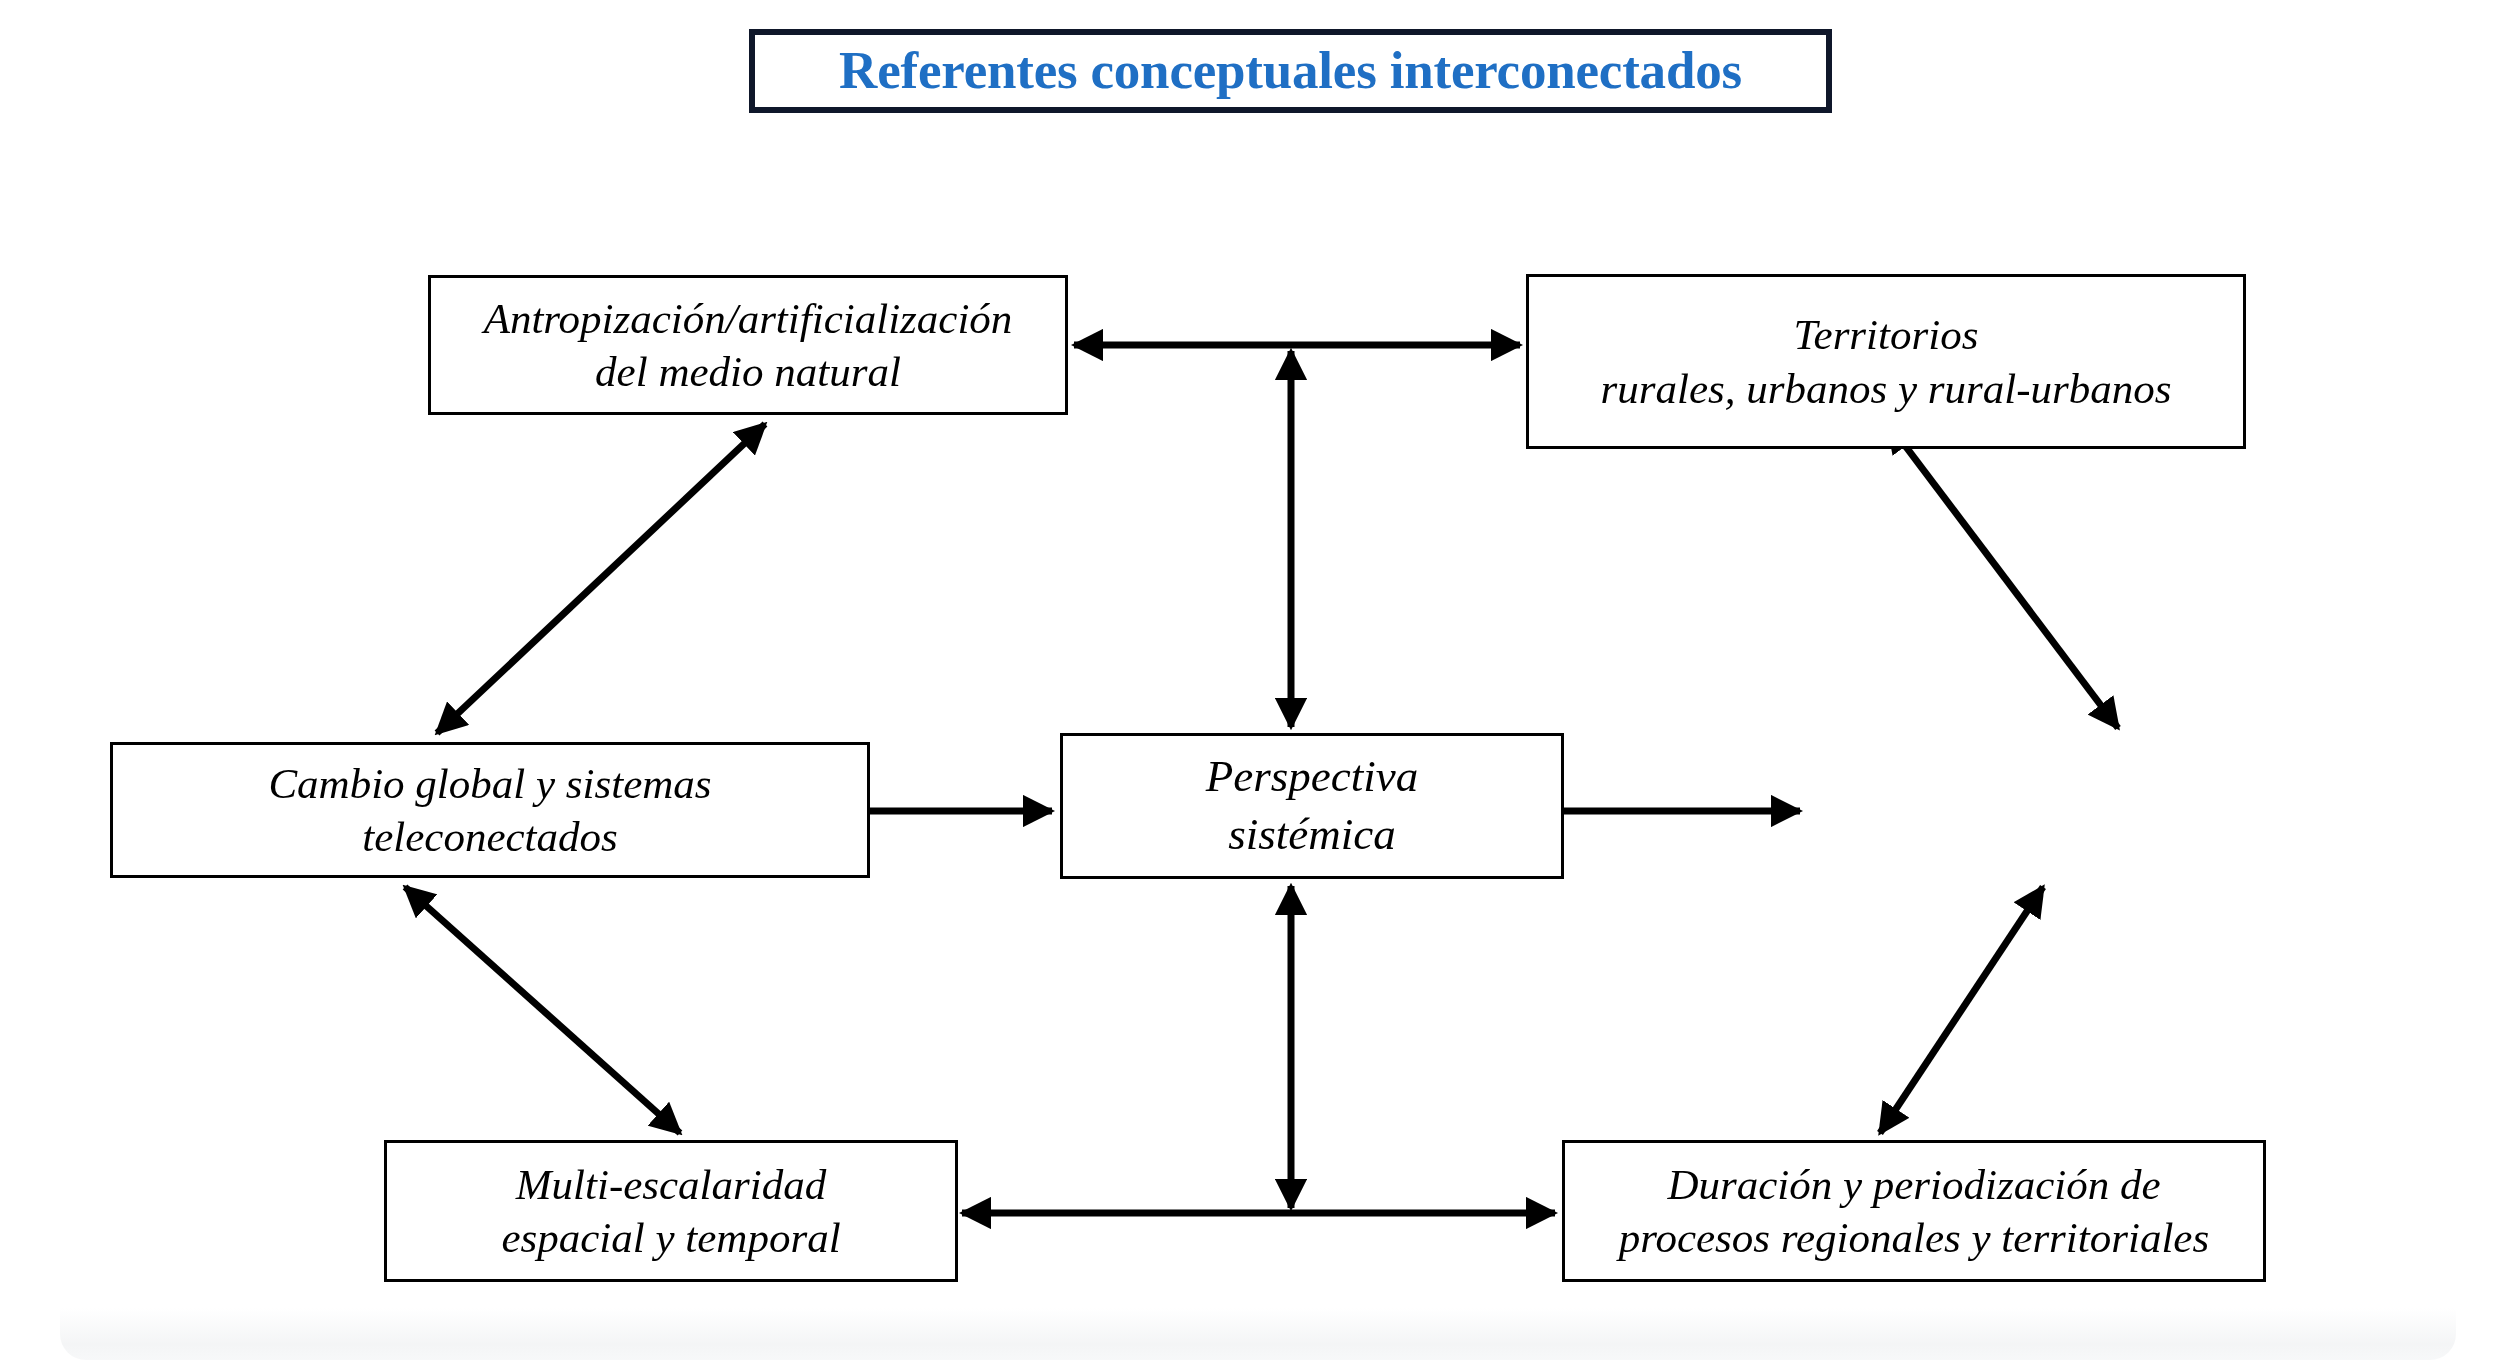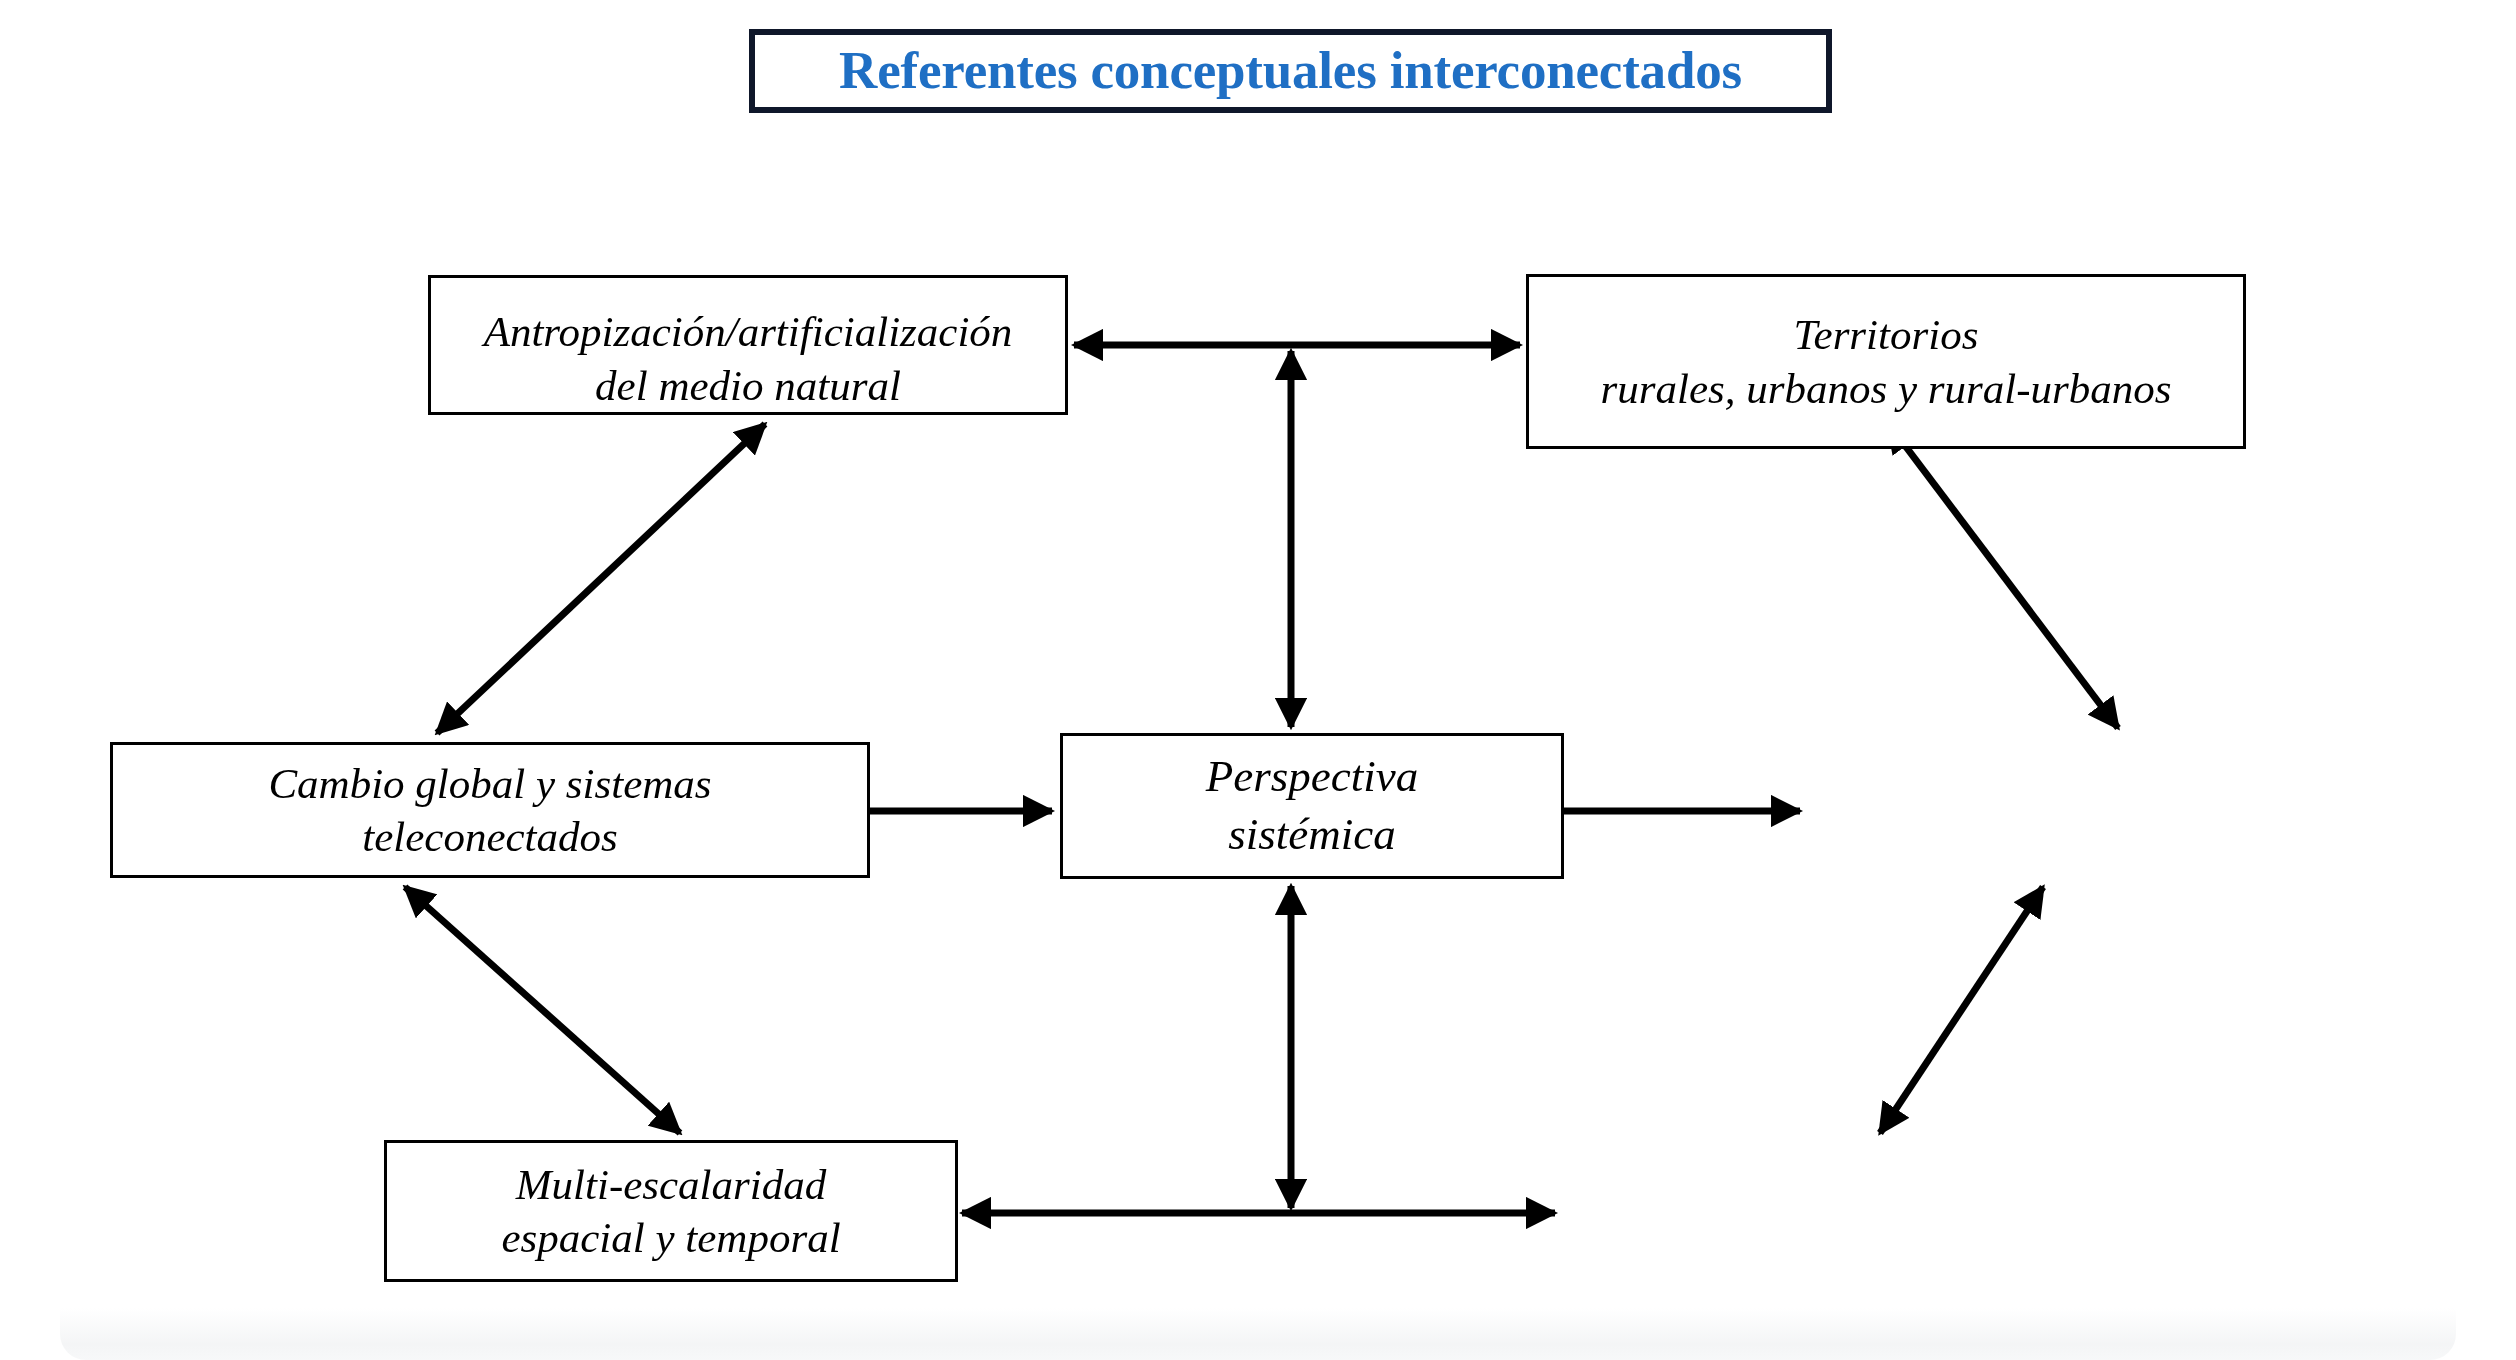--- a/index.html
+++ b/index.html
@@ -129,21 +129,21 @@
       <line x1="405" y1="887" x2="680" y2="1133"></line>
 
       <line x1="2043" y1="887" x2="1880" y2="1133"></line>
 
       <line x1="962" y1="1213" x2="1555" y2="1213"></line>
 
       <line x1="1291" y1="886" x2="1291" y2="1208"></line>
     </g>
   </svg>
 
-  <div class="node" style="left:428px; top:275px; width:640px; height:140px;align-items:flex-end;">
+  <div class="node" style="left:428px; top:275px; width:640px; height:140px;">
     <span class="node-label">Antropización/artificialización
 del medio natural</span>
   </div>
 
   <div class="node" style="left:1526px; top:274px; width:720px; height:175px;">
     <span class="node-label">Territorios
 rurales, urbanos y rural-urbanos</span>
   </div>
 
   <div class="node" style="left:110px; top:742px; width:760px; height:136px;">
@@ -155,16 +155,20 @@
     <span class="node-label">Perspectiva
 sistémica</span>
   </div>
 
 
   <div class="node" style="left:384px; top:1140px; width:574px; height:142px;">
     <span class="node-label">Multi-escalaridad
 espacial y temporal</span>
   </div>
 
+  <div class="node" style="left:1562px; top:1140px; width:704px; height:142px;">
+    <span class="node-label">Duración y periodización de
+procesos regionales y territoriales</span>
+  </div>
 
   <div class="slide-bottom-shade"></div>
 
 </div>
 
 </body></html>

